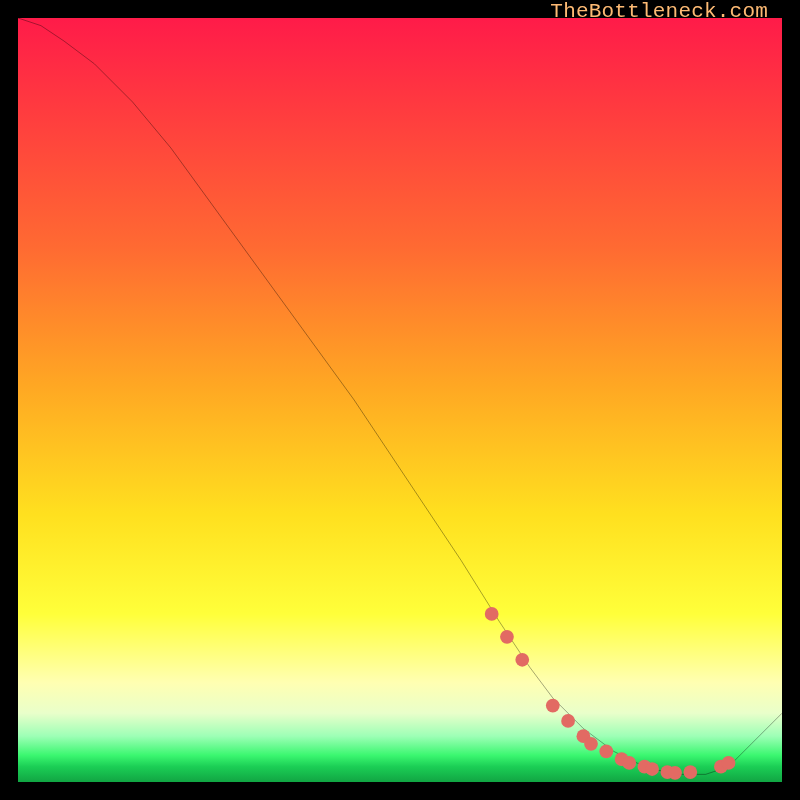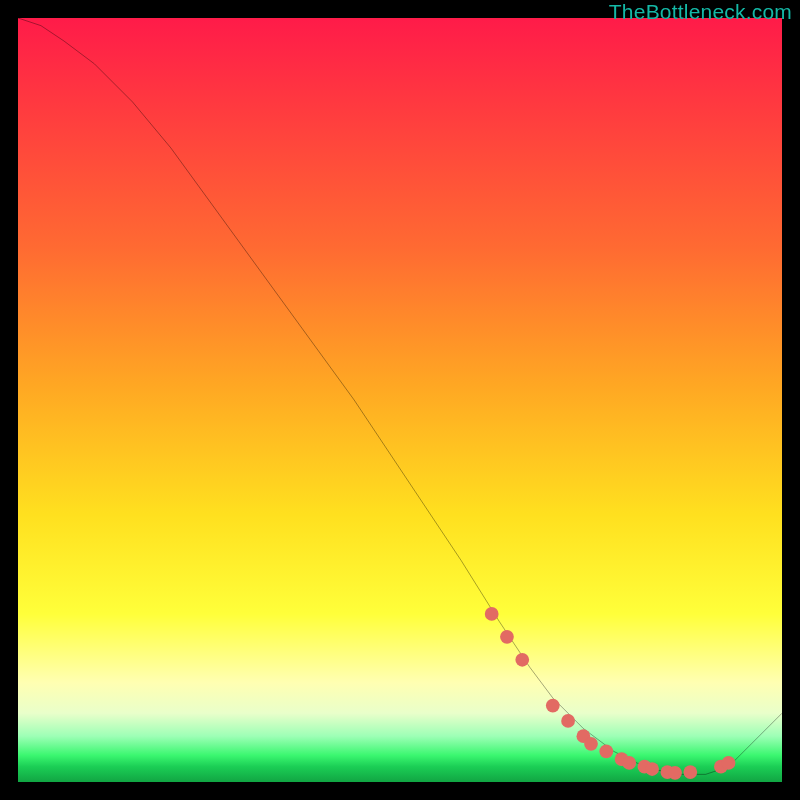--- a/index.html
+++ b/index.html
@@ -43,23 +43,23 @@
     position: absolute;
     left: 0;
     top: 0;
     width: 764px;
     height: 764px;
     overflow: visible;
   }
   .watermark {
     position: absolute;
     top: 0px;
-    right: 8px;
-    color: #14b8a6;
-    font-family: Liberation Sans, sans-serif;
+    right: 32px;
+    color: #fdba74;
+    font-family: Liberation Mono, monospace;
     font-size: 21px;
     letter-spacing: 0.2px;
     user-select: none;
   }
 </style>
 </head>
 <body>
 
 <div class="stage">
 

